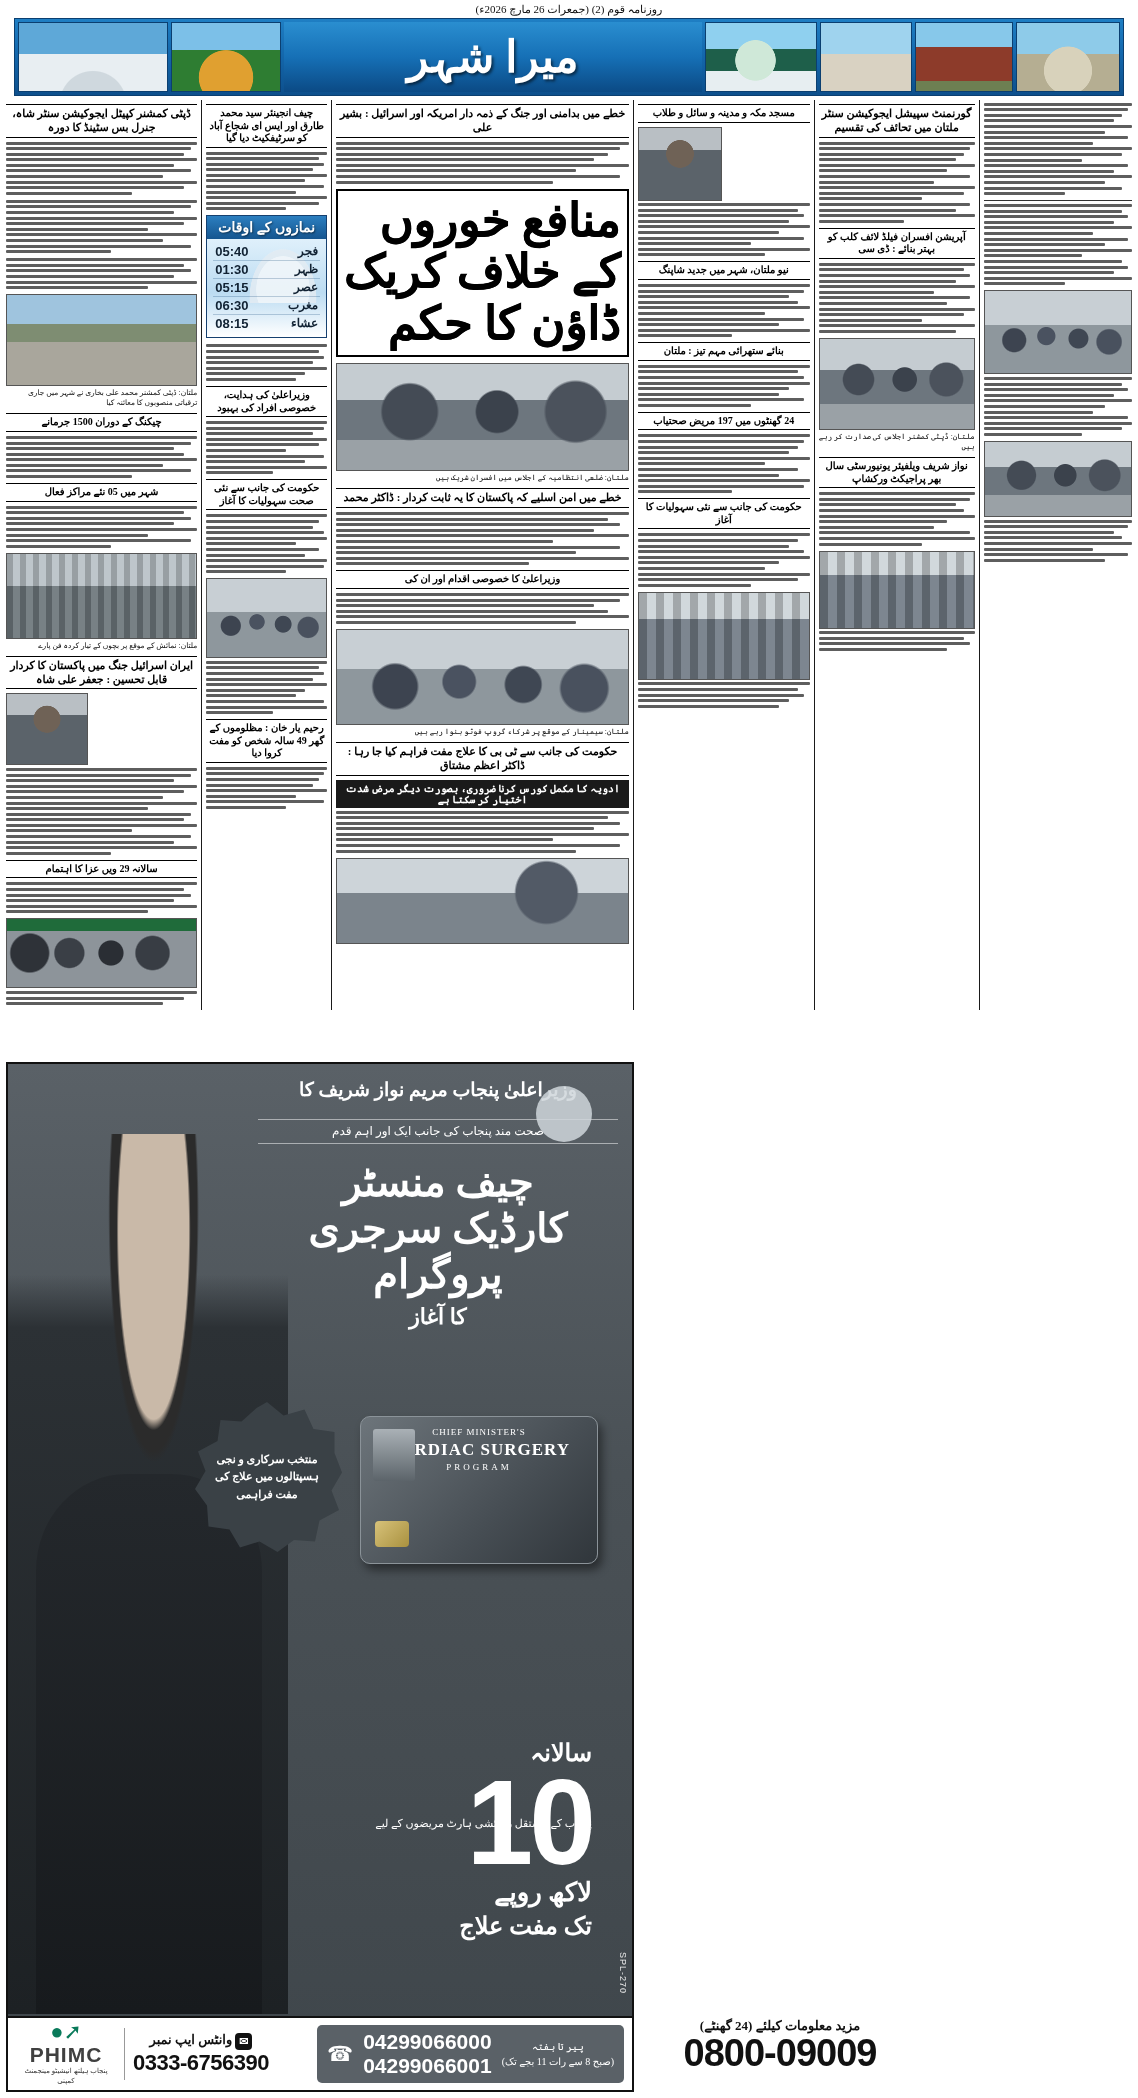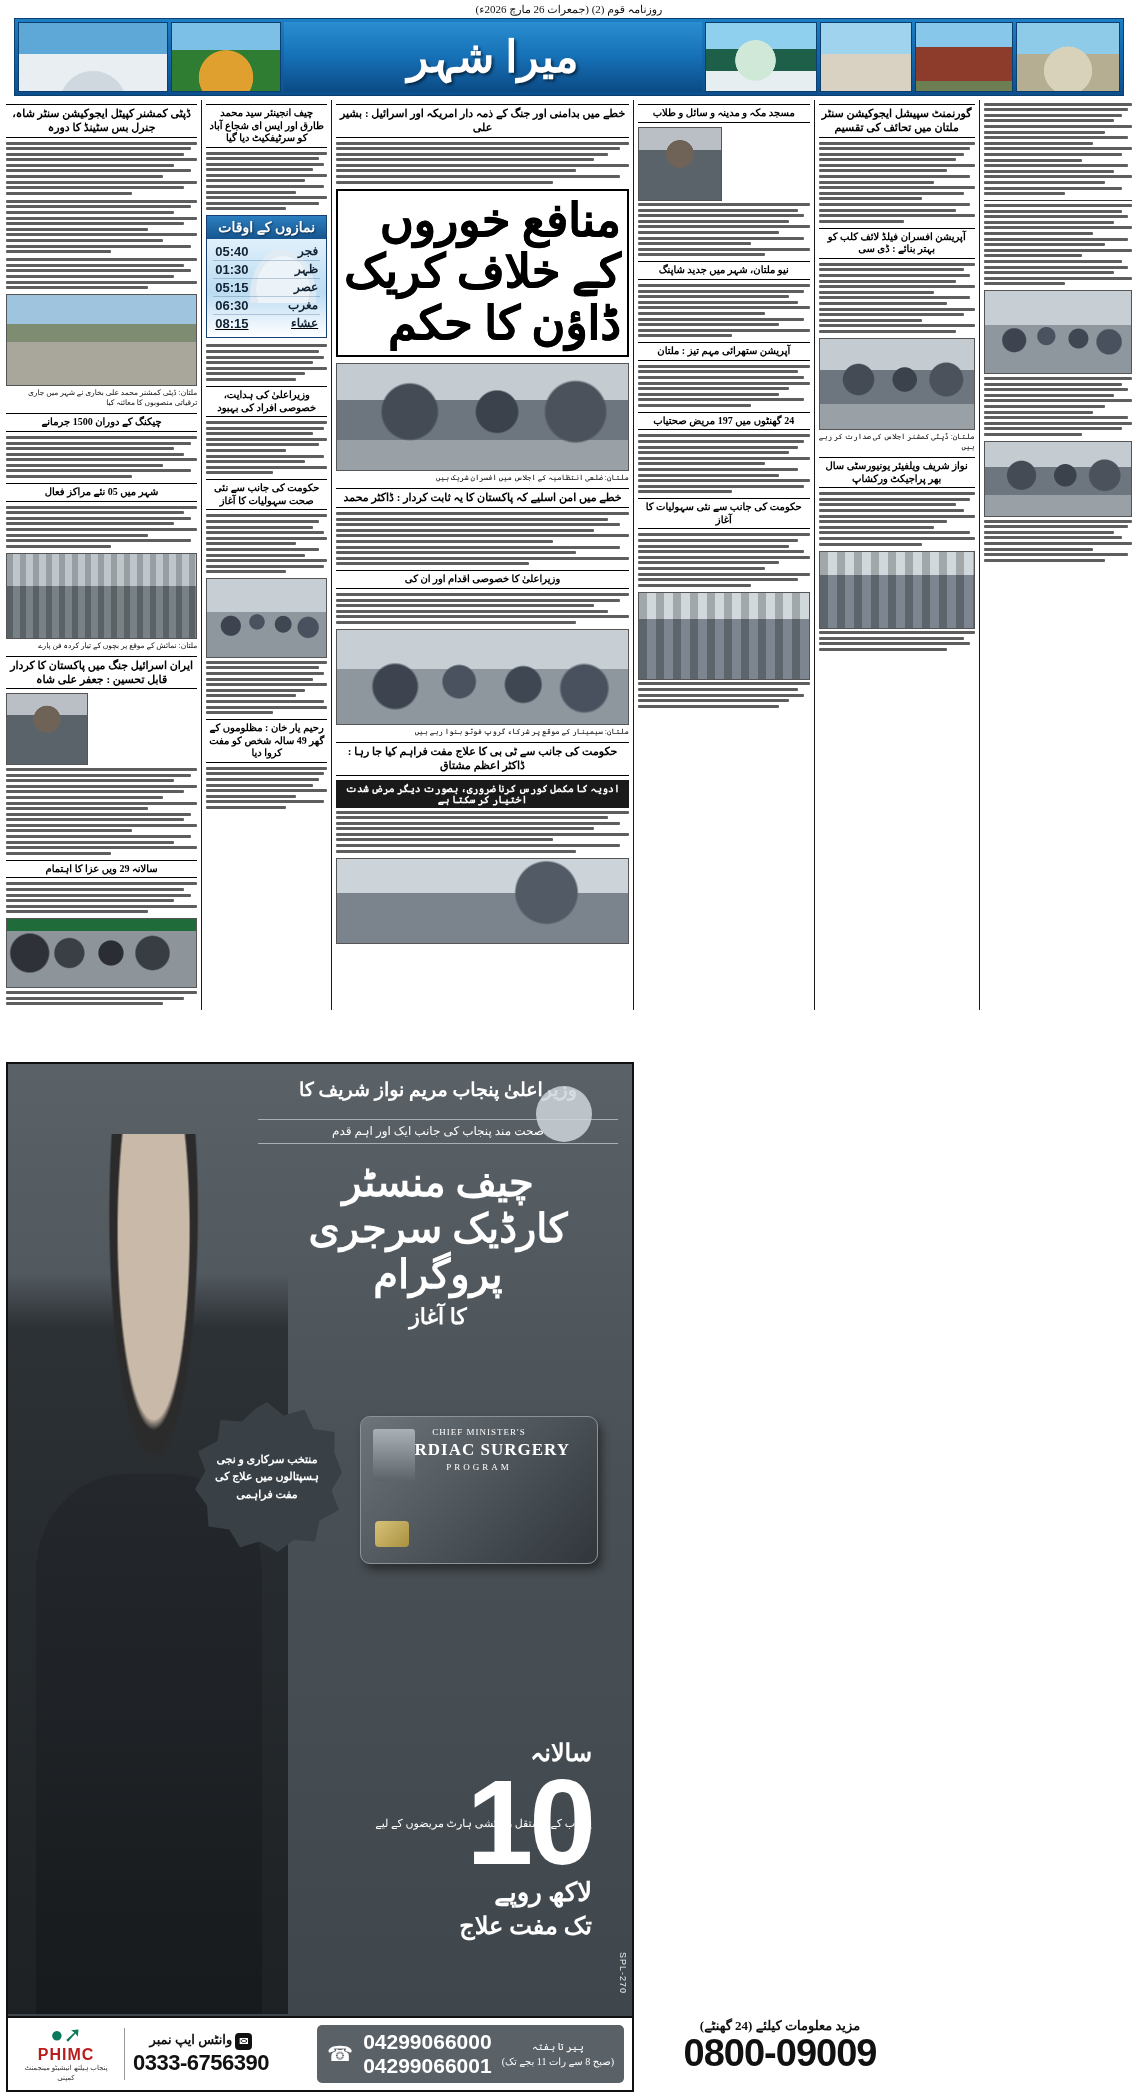--- a/index.html
+++ b/index.html
@@ -147,21 +147,21 @@
     background:
       radial-gradient(ellipse at 50% 78%, #f3f7fa 0 48%, transparent 49%),
       radial-gradient(ellipse at 50% 92%, #e3ecf3 0 60%, transparent 61%);
     opacity:.85;
   }
   .namaz-row {
     display:flex; align-items:center; justify-content:space-between;
     border-bottom:1px solid rgba(20,70,120,.25);
     padding:1px 2px; position:relative; z-index:2;
   }
-  .namaz-row:last-child{border-bottom:none;text-decoration:underline;}
+  .namaz-row:last-child{border-bottom:none;}
   .nz-time { font-family:"Liberation Sans", sans-serif; font-size:13px; font-weight:bold; color:#123; }
   .nz-name { direction:rtl; font-size:12px; font-weight:bold; color:#123; }
 
   
   .bigbanner {
     border:2px solid #000; margin:5px 0 6px; padding:4px 6px 6px;
     background:#fff; direction:rtl; text-align:center;
   }
   .bigbanner .main {
     font-size:46px; font-weight:bold; color:#000; line-height:1.12;
@@ -238,21 +238,21 @@
   .ad-note { position:absolute; right:40px; bottom:260px; color:#fff; font-size:11px; direction:rtl;}
   .ad-spl { position:absolute; right:4px; bottom:96px; color:#e8e8e8; font-size:9px;
             writing-mode:vertical-rl; letter-spacing:1px; font-family:"Liberation Sans",sans-serif;}
 
   .ad-foot {
     position:absolute; left:0; right:0; bottom:0; height:74px; background:#fff;
     border-top:2px solid #111; display:flex; align-items:center; padding:0 8px; gap:8px;
   }
   .phimc { width:100px; text-align:center; }
   .phimc .mark { font-size:22px; color:#0a7a5a; line-height:1; }
-  .phimc .nm { font-size:16px; font-weight:bold; letter-spacing:1px; color:#b91c1c;
+  .phimc .nm { font-size:21px; font-weight:bold; letter-spacing:1px; color:#404040;
                font-family:"Liberation Sans", sans-serif; }
   .phimc .ur { font-size:7px; color:#333; direction:rtl; line-height:1.4; }
   .fdiv { width:1px; height:52px; background:#999; }
   .wa { text-align:center; }
   .wa .lbl { direction:rtl; font-size:13px; font-weight:bold; color:#111; }
   .wa .num { font-size:22px; font-weight:bold; color:#111; font-family:"Liberation Sans",sans-serif; letter-spacing:-.5px;}
   .wa-ico { display:inline-block; width:17px; height:17px; background:#111; color:#fff;
             border-radius:4px; font-size:11px; line-height:17px; text-align:center; vertical-align:middle; }
   .callbox {
     background:#5a6167; color:#fff; border-radius:5px; padding:5px 10px;
@@ -609,21 +609,21 @@
             <div class="line w88"></div>
             <div class="line w93"></div>
             <div class="line w100"></div>
             <div class="line w74"></div>
             <div class="line w97"></div>
             <div class="line w82"></div>
             <div class="line w100"></div>
             <div class="line w55"></div>
           </div>
 
-        <div class="hl s3 urdu">آپریشن ستھرائی مہم تیز : ملتان</div>
+        <div class="hl s3 urdu">بنائے ستھرائی مہم تیز : ملتان</div>
         <div class="para tx">
             <div class="line w100"></div>
             <div class="line w93"></div>
             <div class="line w97"></div>
             <div class="line w100"></div>
             <div class="line w88"></div>
             <div class="line w82"></div>
             <div class="line w97"></div>
             <div class="line w66"></div>
           </div>

